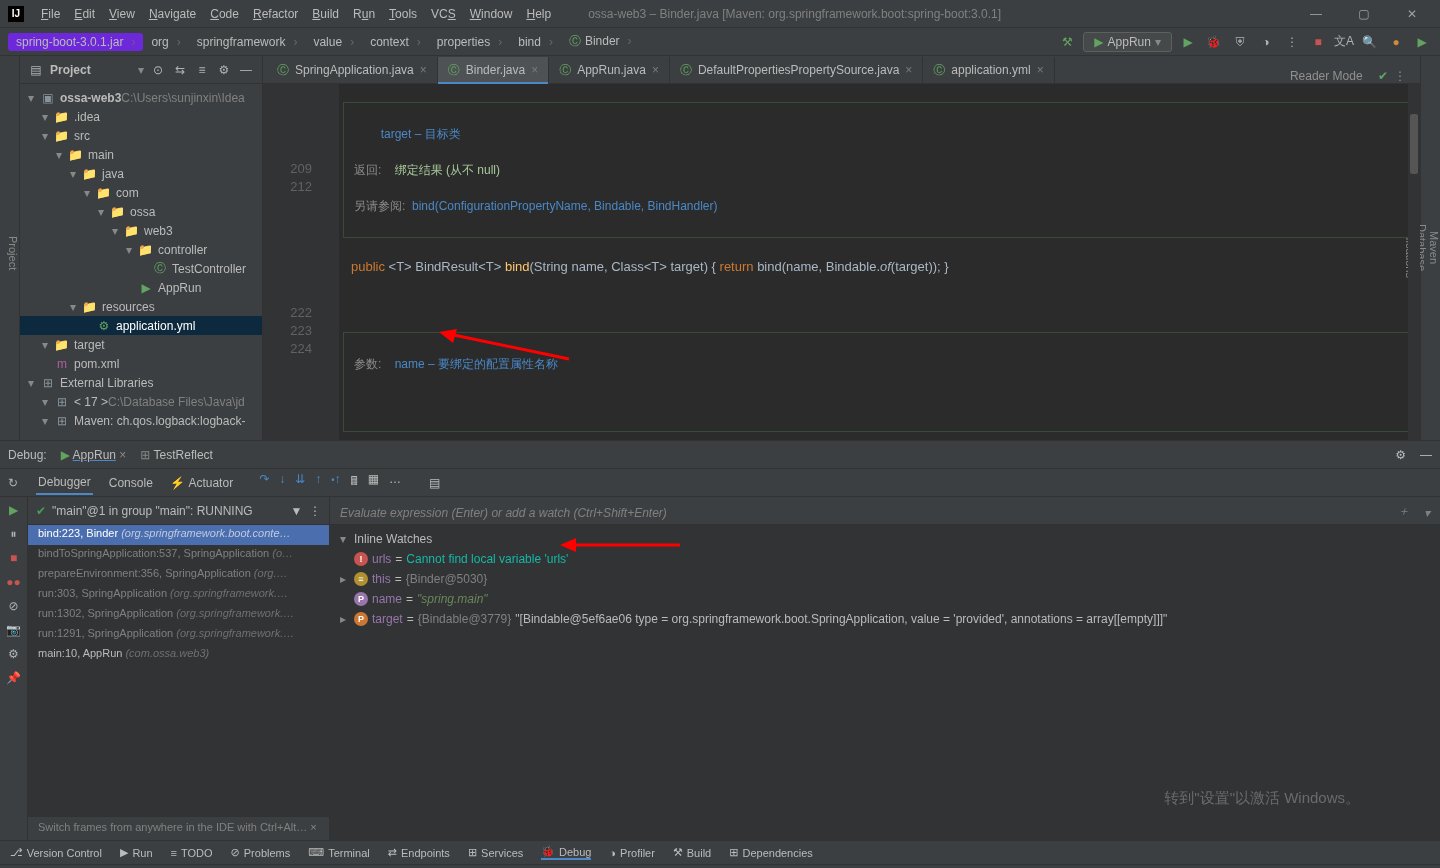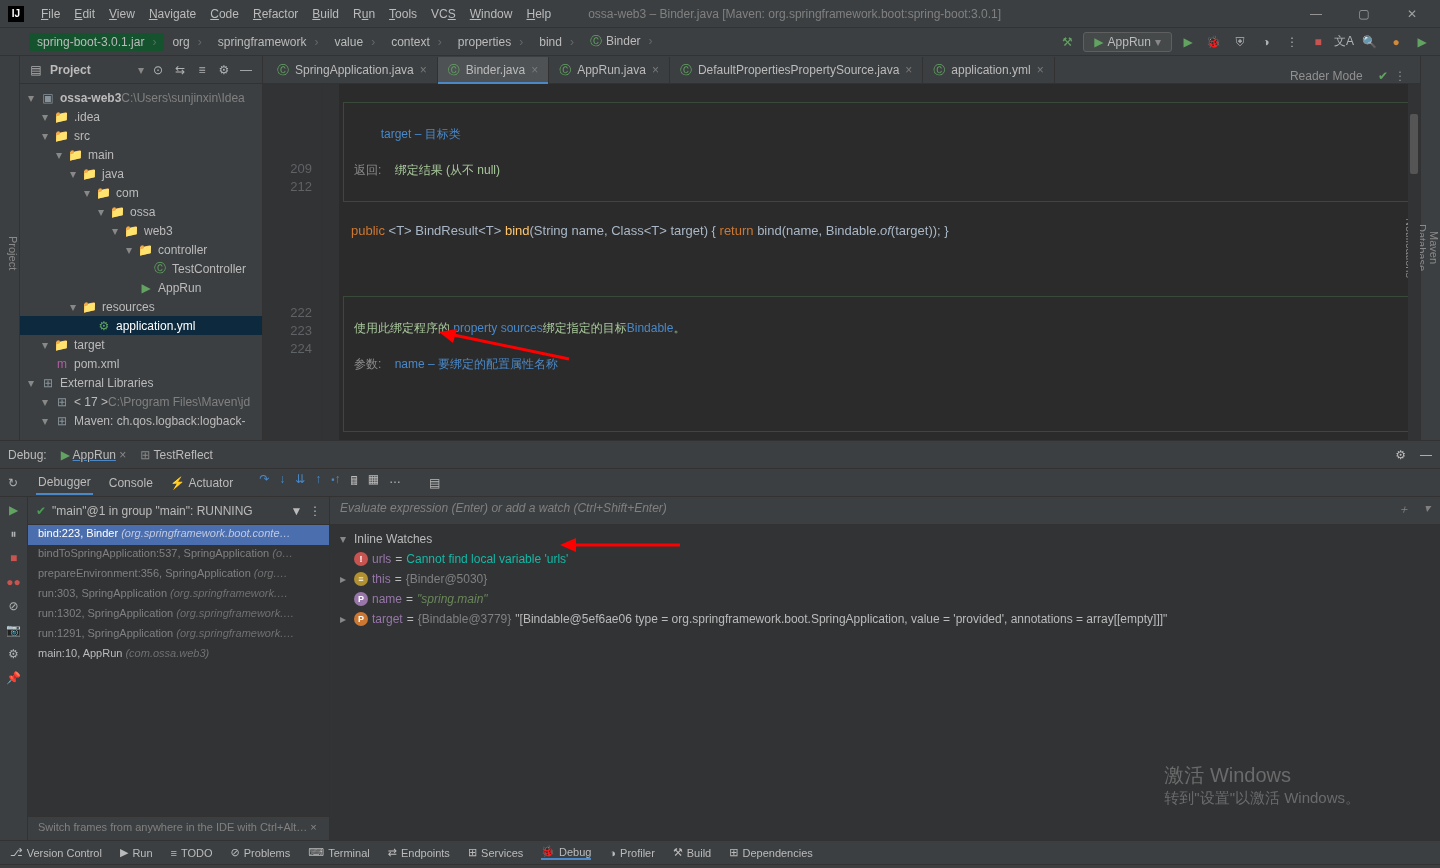--- a/index.html
+++ b/index.html
@@ -10,21 +10,21 @@
 .titlebar .logo { width:16px; height:16px; background:#000; display:inline-flex; align-items:center; justify-content:center; color:#fff; font-weight:bold; font-size:10px; margin-right:10px; }
 .titlebar .menu-item { padding:0 7px; color:#bbbbbb; cursor:pointer; }
 .titlebar .menu-item u { text-decoration:underline; }
 .titlebar .title-center { flex:1; text-align:left; padding-left:30px; color:#808080; }
 .titlebar .win-controls { display:flex; gap:8px; }
 .titlebar .win-btn { width:40px; text-align:center; color:#a0a0a0; }
 
 
 .crumbbar { height:28px; background:#3c3f41; display:flex; align-items:center; border-bottom:1px solid #323232; padding:0 8px; }
 .crumb { padding:2px 8px; color:#bbbbbb; position:relative; }
-.crumb:first-child { background:#14532d; border-radius:3px;margin-left:21px; }
+.crumb:first-child { background:#6d28d9; border-radius:3px; }
 .crumb::after { content:"›"; color:#666; margin-left:8px; }
 .crumb:last-child::after { content:""; }
 .crumb .class-icon { color:#62a362; margin-right:4px; }
 .crumbbar .right-tools { margin-left:auto; display:flex; align-items:center; gap:6px; }
 .run-config { background:#45494a; border:1px solid #5e6060; border-radius:3px; padding:2px 10px; display:flex; align-items:center; gap:4px; }
 .tool-icon { width:20px; height:20px; display:inline-flex; align-items:center; justify-content:center; color:#afb1b3; }
 .play-icon { color:#62a362; }
 .hammer-icon { color:#62a362; }
 
 
@@ -98,21 +98,21 @@
 .frame-header .check-green { color:#499c54; }
 .frames-list { flex:1; background:#313335; }
 .frame-item { height:20px; padding:2px 10px; color:#808080; white-space:nowrap; overflow:hidden; font-size:11px; }
 .frame-item.selected { background:#4b6eaf; color:#fff; }
 .frame-item .pkg { font-style:italic; color:#707070; }
 .frame-item.selected .pkg { color:#c0c9e0; }
 .frame-item .entry { color:#bbbbbb; }
 .frames-hint { height:24px; padding:4px 10px; color:#808080; font-size:11px; border-top:1px solid #323232; }
 
 .vars-panel { flex:1; display:flex; flex-direction:column; }
-.vars-input { height:28px; padding:4px 10px; color:#808080; font-style:italic; font-family:monospace; border-bottom:1px solid #323232; display:flex; align-items:flex-start; }
+.vars-input { height:28px; padding:4px 10px; color:#808080; font-style:italic; font-family:monospace; border-bottom:1px solid #323232; display:flex; align-items:flex-end; }
 .vars-input .spacer { flex:1; }
 .vars-tree { flex:1; background:#313335; padding:4px 0; }
 .var-row { height:20px; padding:0 10px; display:flex; align-items:center; gap:4px; font-size:12px; }
 .var-row .chev { width:10px; color:#888; }
 .var-row .badge { width:14px; height:14px; border-radius:7px; display:inline-flex; align-items:center; justify-content:center; font-size:9px; font-weight:bold; }
 .badge-red { background:#c75450; color:#fff; }
 .badge-yellow { background:#b09030; color:#fff; }
 .badge-purple { background:#9876aa; color:#fff; }
 .badge-orange { background:#cc7832; color:#fff; }
 .var-name { color:#9876aa; }
@@ -215,21 +215,21 @@
         <div class="tree-node" style="padding-left: 78px;"><span class="chevron">▾</span><span class="node-icon folder">📁</span>ossa</div>
         <div class="tree-node" style="padding-left: 92px;"><span class="chevron">▾</span><span class="node-icon folder">📁</span>web3</div>
         <div class="tree-node" style="padding-left: 106px;"><span class="chevron">▾</span><span class="node-icon folder">📁</span>controller</div>
         <div class="tree-node" style="padding-left: 120px;"><span class="chevron"></span><span class="node-icon jclass">Ⓒ</span>TestController</div>
         <div class="tree-node" style="padding-left: 106px;"><span class="chevron"></span><span class="node-icon arrow-icon">▶</span>AppRun</div>
         <div class="tree-node" style="padding-left: 50px;"><span class="chevron">▾</span><span class="node-icon folder-orange">📁</span>resources</div>
         <div class="tree-node selected" style="padding-left: 64px;"><span class="chevron"></span><span class="node-icon arrow-icon">⚙</span>application.yml</div>
         <div class="tree-node" style="padding-left: 22px;"><span class="chevron">▾</span><span class="node-icon folder-orange">📁</span>target</div>
         <div class="tree-node" style="padding-left: 22px;"><span class="chevron"></span><span class="node-icon mxml">m</span>pom.xml</div>
         <div class="tree-node" style="padding-left: 8px;"><span class="chevron">▾</span><span class="node-icon folder">⊞</span>External Libraries</div>
-        <div class="tree-node" style="padding-left: 22px;"><span class="chevron">▾</span><span class="node-icon folder">⊞</span>&lt; 17 &gt; <span class="path-text">C:\Program Files\Maven\jd</span></div>
+        <div class="tree-node" style="padding-left: 22px;"><span class="chevron">▾</span><span class="node-icon folder">⊞</span>&lt; 17 &gt; <span class="path-text">C:\Database Files\Java\jd</span></div>
         <div class="tree-node" style="padding-left: 22px;"><span class="chevron">▾</span><span class="node-icon folder">⊞</span>Maven: ch.qos.logback:logback-</div>
       </div>
   </div>
 
   <div class="editor-area">
     <div class="editor-tabs" id="etabs">
         <div class="etab"><span style="color:#62a362">Ⓒ</span>SpringApplication.java<span class="tab-close">×</span></div>
         <div class="etab active"><span style="color:#62a362">Ⓒ</span>Binder.java<span class="tab-close">×</span></div>
         <div class="etab"><span style="color:#62a362">Ⓒ</span>AppRun.java<span class="tab-close">×</span></div>
         <div class="etab"><span style="color:#62a362">Ⓒ</span>DefaultPropertiesPropertySource.java<span class="tab-close">×</span></div>
@@ -255,25 +255,25 @@
           <div>224</div>
           <div></div>
           <div></div>
           <div></div>
         </div>
       <div class="fold-gutter"></div>
       <div class="code">
 <div class="doc-box" style="margin-top:-4px">
 <div class="codeline javadoc">        <span class="link">target – 目标类</span></div>
 <div class="codeline javadoc"><span class="javadoc-tag">返回:</span>    <span>绑定结果 (从不 null)</span></div>
+<div class="codeline javadoc"><span class="javadoc-tag">另请参阅:</span>  <span class="link">bind(ConfigurationPropertyName, Bindable, BindHandler)</span></div>
 </div>
 <div class="codeline"><span class="kw">public </span><span>&lt;T&gt; </span><span>BindResult&lt;T&gt; </span><span class="method">bind</span><span>(String name, Class&lt;T&gt; target) </span><span>{ </span><span class="kw">return </span><span>bind(name, Bindable.</span><span style="font-style:italic">of</span><span>(target)); }</span></div>
 <div class="codeline"></div>
 <div class="doc-box">
-<div class="codeline javadoc"><span>使用此绑定程序的 </span><span class="link">property sources</span><span>绑定指定的目标</span><span class="link">Bindable</span><span>。</span></div>
 <div class="codeline javadoc"><span class="javadoc-tag">参数:</span>    <span class="link">name – 要绑定的配置属性名称</span></div>
 
 
 </div>
 
 
 
 
 
         
@@ -417,15 +417,14 @@
 </div>
 
 <div class="statusbar">
   
   
   &nbsp;&nbsp;
   
 </div>
 
 <div class="watermark">
-  <div class="big">激活 Windows</div>
   <div>转到"设置"以激活 Windows。</div>
 </div>
 
 </body></html>

